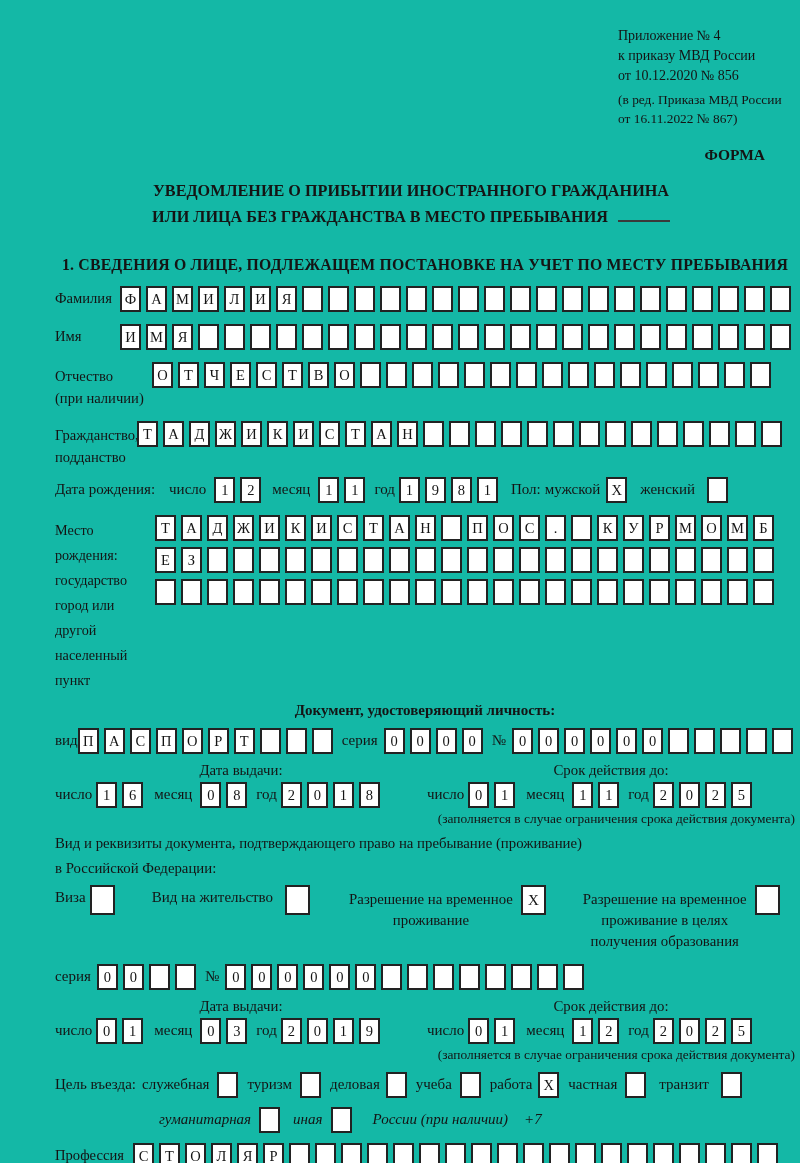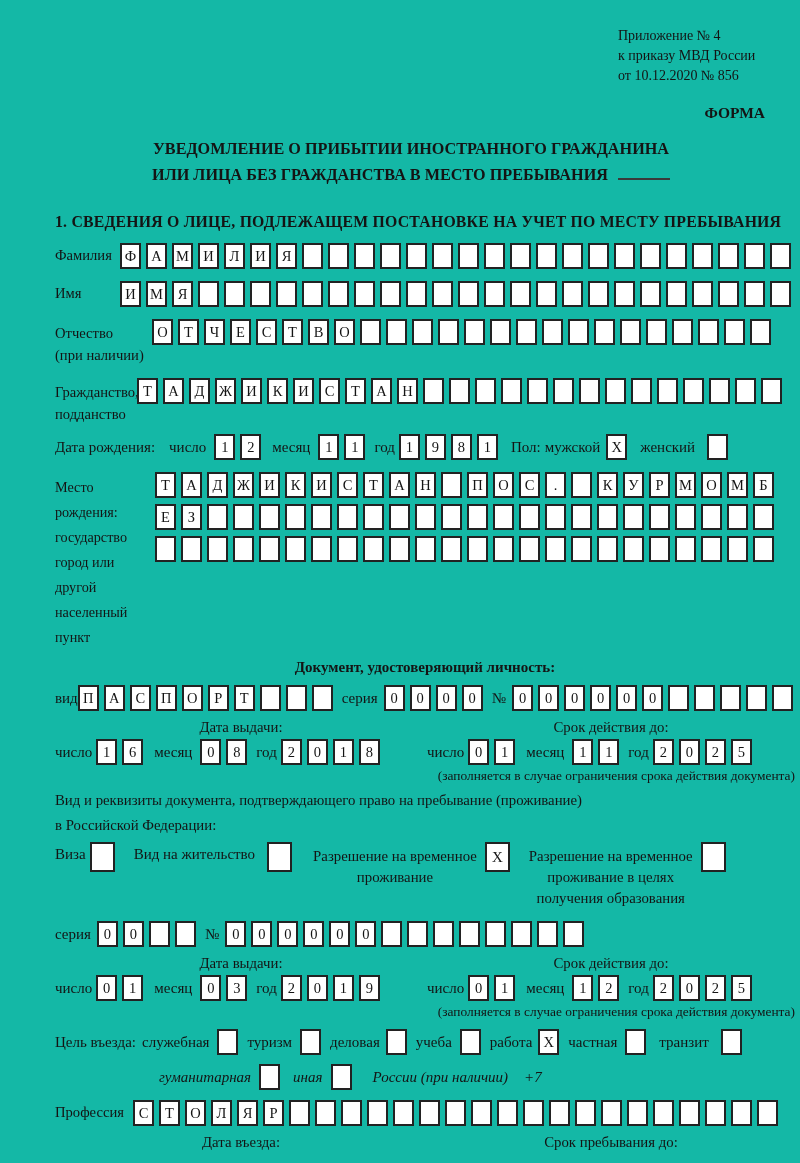--- a/index.html
+++ b/index.html
@@ -7,21 +7,21 @@
     width:800px;height:1163px;box-sizing:border-box;
     padding:26px 5px 0 55px;background:#14b8a6;color:#141414;
     font-family:"Liberation Serif","DejaVu Serif",serif;font-size:15px;
     position:relative;overflow:hidden;
   }
   .hdr{margin-left:563px;font-size:14px;line-height:1.42;}
   .hdr-amend{font-size:13.4px;margin-top:4px;line-height:1.42;}
   .forma{font-weight:bold;text-align:right;padding-right:30px;margin-top:18px;font-size:15.5px;}
   .title{font-weight:bold;text-align:center;font-size:16.2px;line-height:1.6;margin-top:15px;margin-left:-28px;}
   .blank{display:inline-block;width:52px;border-bottom:2.5px solid #3a3a3a;height:14px;margin-left:10px;}
-  .sec{font-weight:bold;margin-top:25px;font-size:15.8px;letter-spacing:.2px;}
+  .sec{font-weight:bold;margin-top:25px;font-size:15.8px;letter-spacing:.2px;text-align:center;}
   .frow{display:flex;align-items:flex-start;margin-top:12px;}
   .flabel{flex:none;padding-top:4px;font-size:14.6px;}
   .lblblock{flex:none;line-height:22px;font-size:14.6px;padding-top:3px;}
   .cells{white-space:nowrap;display:inline-block;}
   .cell{
     display:inline-block;box-sizing:border-box;width:21px;height:26px;
     border:2px solid #222;margin-right:5px;text-align:center;
     font-size:14.5px;line-height:22px;vertical-align:top;background:#fff;
   }
   .cb .cell{width:25px;height:30px;line-height:26px;font-size:15px;}
@@ -31,34 +31,38 @@
   .ml4{margin-left:4px;} .ml6{margin-left:6px;} .ml8{margin-left:8px;}
   .ml12{margin-left:12px;} .ml14{margin-left:14px;} .ml16{margin-left:16px;}
   .mr6{margin-right:6px;}
   .datesec{display:flex;margin-top:8px;}
   .dcol-l{width:372px;flex:none;}
   .dcol-r{flex:1;}
   .dhead{text-align:center;margin-bottom:3px;font-size:14.8px;}
   .dfields{display:flex;align-items:center;white-space:nowrap;}
   .note{font-size:13.4px;text-align:right;margin-top:3px;}
   .plain{margin-top:8px;font-size:14.8px;}
-  .optsrow{display:flex;align-items:flex-start;margin-top:8px;}
+  .optsrow{display:flex;align-items:flex-start;margin-top:8px;gap:18px;}
   .opt{display:flex;align-items:flex-start;}
   .optlines{text-align:center;line-height:21px;font-size:14.8px;}
   .padtop{padding-top:4px;}
 </style>
 </head>
 <body>
 
 <div class="page">
 
   <div class="hdr">
     <div>Приложение № 4</div>
     <div>к приказу МВД России</div>
     <div>от 10.12.2020 № 856</div>
+    <div class="hdr-amend">
+      <div>(в ред. Приказа МВД России</div>
+      <div>от 16.11.2022 № 867)</div>
+    </div>
   </div>
 
   <div class="forma">ФОРМА</div>
 
   <div class="title">
     <div>УВЕДОМЛЕНИЕ О ПРИБЫТИИ ИНОСТРАННОГО ГРАЖДАНИНА</div>
     <div><span>ИЛИ ЛИЦА БЕЗ ГРАЖДАНСТВА В МЕСТО ПРЕБЫВАНИЯ</span><span class="blank"></span></div>
   </div>
 
   <div class="sec">1. СВЕДЕНИЯ О ЛИЦЕ, ПОДЛЕЖАЩЕМ ПОСТАНОВКЕ НА УЧЕТ ПО МЕСТУ ПРЕБЫВАНИЯ</div>

